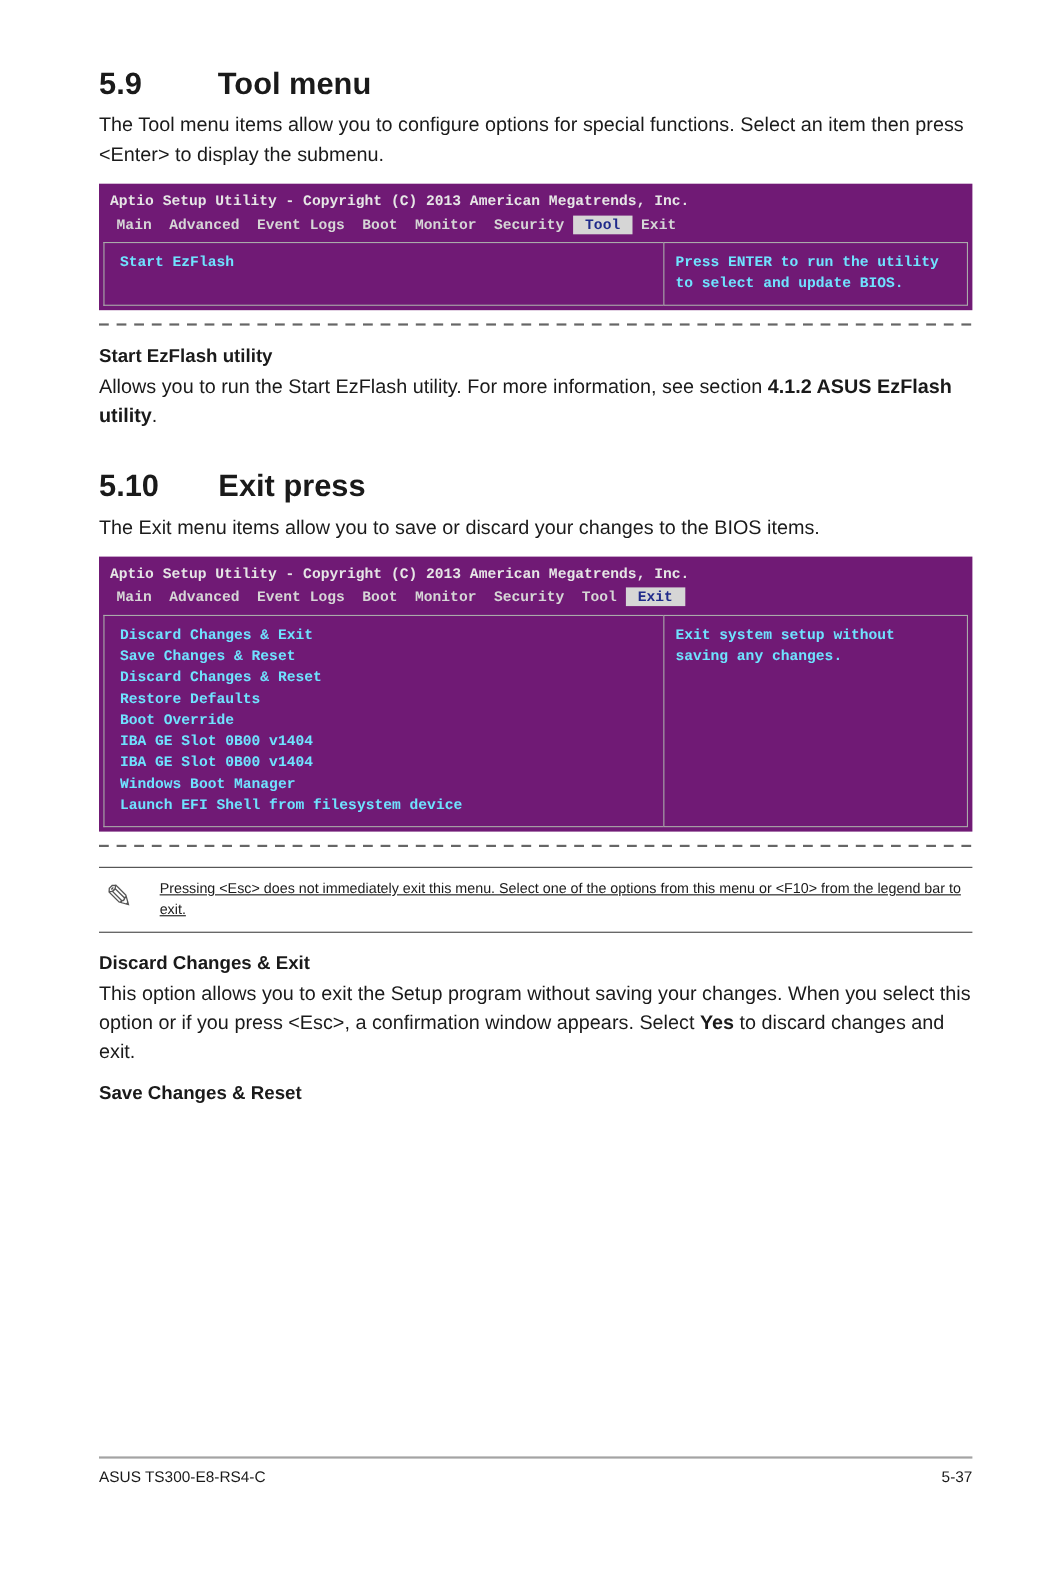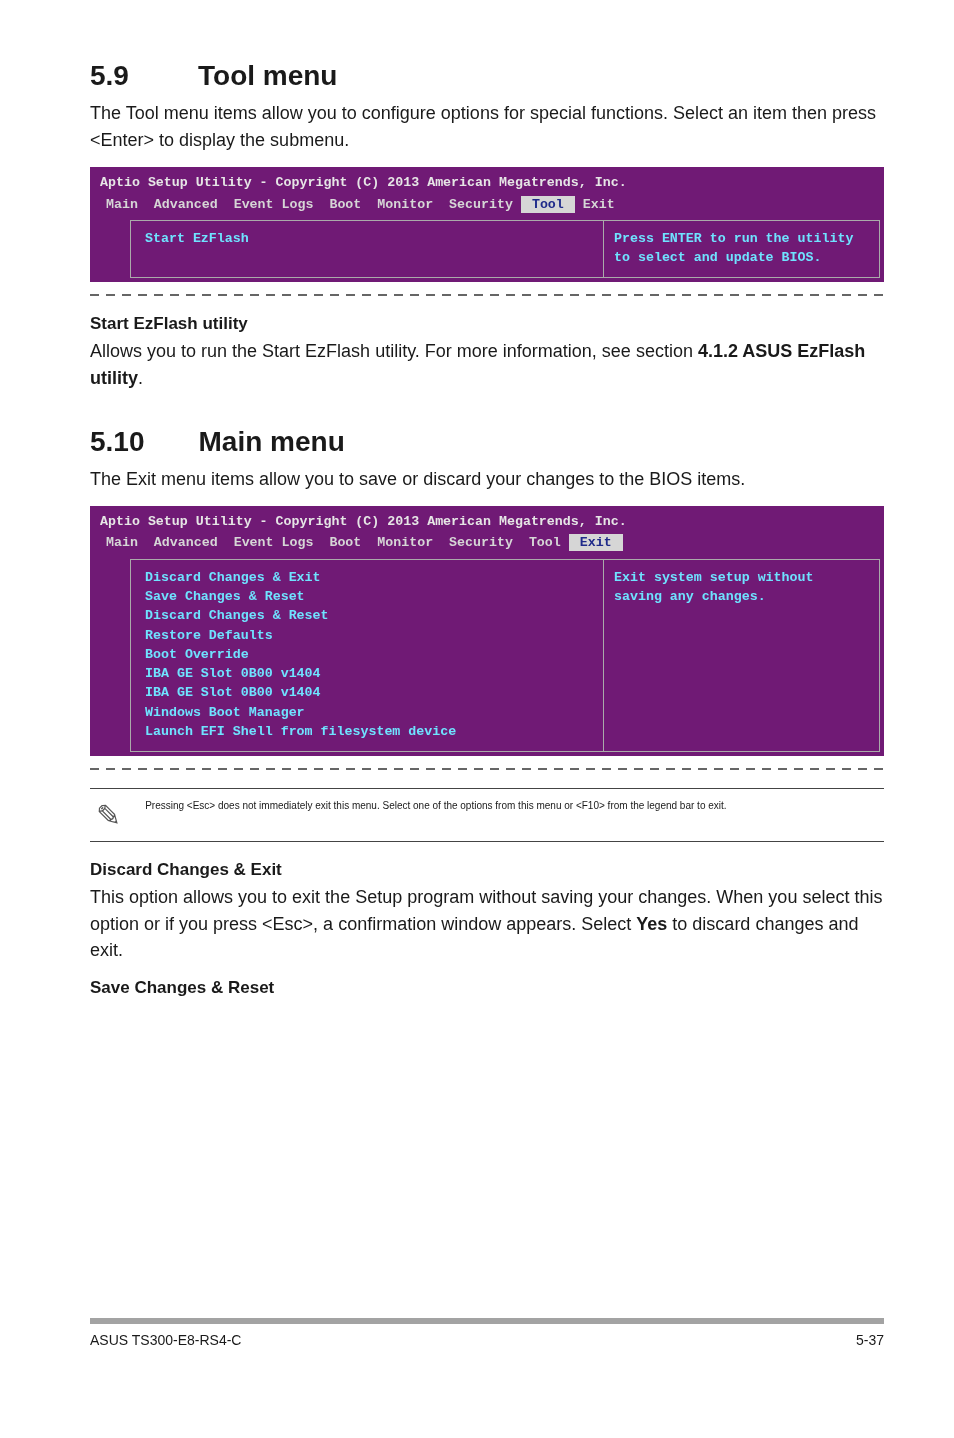--- a/index.html
+++ b/index.html
@@ -54,21 +54,20 @@
     white-space: pre;
     padding: 2px 10px 6px 8px;
   }
   .tab-sel {
     background: #d6d6d6;
     color: #1f2a8a;
     padding: 1px 3px;
   }
   .bios-body {
     display: flex;
-    padding-left: 36px;
   }
   .bios-left {
     flex: 1;
     padding: 8px 14px 10px 14px;
     border: 1px solid #aaa;
     border-right: none;
     margin: 0 0 4px 4px;
   }
   .bios-right {
     width: 255px;
@@ -104,29 +103,30 @@
     padding: 10px 6px;
     margin: 2px 0 18px 0;
   }
   .note-icon {
     font-size: 30px;
     line-height: 1;
     color: #555;
     padding-top: 2px;
   }
   .note-text {
-    font-size: 10px;
+    font-size: 13px;
     line-height: 1.45;
+    text-decoration: underline;
   }
 
   
   .footer {
     display: flex;
     justify-content: space-between;
-    border-top: 6px solid #a3a3a3;
+    border-top: 2px solid #a3a3a3;
     padding-top: 8px;
     margin-top: 320px;
     font-size: 14px;
   }
 
   b, strong { font-weight: bold; }
 </style>
 </head>
 <body>
 
@@ -152,21 +152,21 @@
   </div>
   <div class="tear"></div>
 
   <div class="sub-h">Start EzFlash utility</div>
   <p class="body-text">
     <span>Allows you to run the Start EzFlash utility. For more information, see section </span><b>4.1.2 ASUS EzFlash utility</b><span>.</span>
   </p>
 
   <h2 class="h-sec" style="margin-top:34px">
     <span class="num">5.10</span>
-    <span>Main menu</span>
+    <span>Exit press</span>
   </h2>
   <p class="body-text">The Exit menu items allow you to save or discard your changes to the BIOS items.</p>
 
   <div class="bios">
     <div class="bios-header">Aptio Setup Utility - Copyright (C) 2013 American Megatrends, Inc.</div>
     <div class="bios-tabs"><span> Main  Advanced  Event Logs  Boot  Monitor  Security  Tool </span><span class="tab-sel"> Exit </span><span></span></div>
     <div class="bios-body">
       <div class="bios-left">
         <div class="line">Discard Changes &amp; Exit</div>
         <div class="line">Save Changes &amp; Reset</div>

